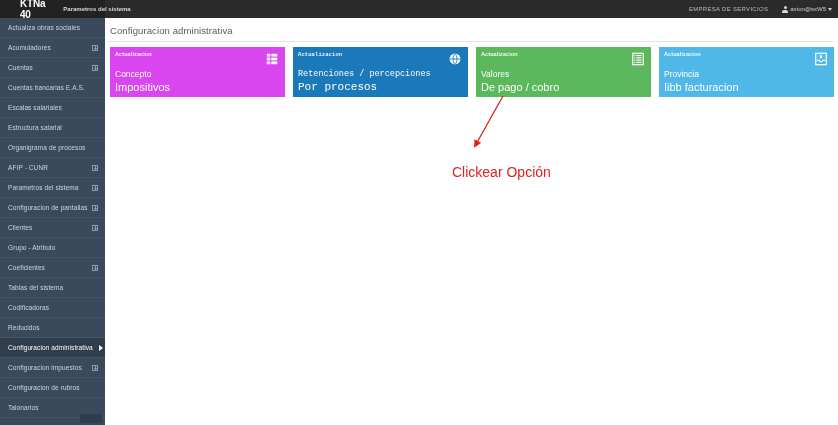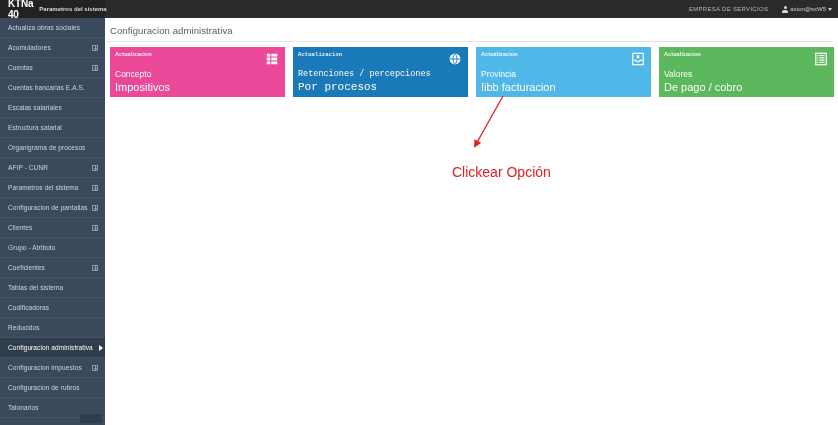--- a/index.html
+++ b/index.html
@@ -8,21 +8,21 @@
     font-family:"Liberation Sans", sans-serif;
     background:#ffffff; overflow:hidden;
   }
 
   
   .topbar {
     position:absolute; left:0; top:0; width:838px; height:18px;
     background:#2b2b2b; display:flex; align-items:center;
   }
   .brand-zone {
-    display:flex; align-items:center; gap:3px;
+    display:flex; align-items:center; gap:15px;
     padding-left:5px; width:105px; height:18px;
     background:#222222;
   }
   .hamburger { display:flex; flex-direction:column; gap:1.5px; width:9px; }
   .hamburger span { display:block; height:1.5px; background:#ffffff; border-radius:0; }
   .brand-name { color:#ffffff; font-size:10px; font-weight:bold; letter-spacing:-0.2px; }
   .brand-sub { color:#d9d9d9; font-size:6px; font-weight:bold; margin-left:3px; white-space:nowrap; }
 
   .topbar-right {
     margin-left:auto; display:flex; align-items:center; gap:14px;
@@ -228,21 +228,21 @@
       </div>
     </div>
   <div class="sidebar-bottom"></div>
 </div>
 
 <div class="main">
   <div class="page-title">Configuracion administrativa</div>
   <div class="title-rule"></div>
 
   <div class="card-row" id="card-row">
-      <div class="card" style="background: #ec4899; padding-left: 32px;">
+      <div class="card" style="background: #d946ef; padding-left: 32px;">
         <span class="tag">Actualizacion</span>
         <span class="l1">Concepto</span>
         <span class="l2">Impositivos</span>
         <span class="card-icon">
           <svg viewBox="0 0 16 16" width="14" height="14">
             <rect x="2" y="2" width="4" height="3.2" fill="#ffffff"></rect>
             <rect x="7.2" y="2" width="6.8" height="3.2" fill="#ffffff"></rect>
             <rect x="2" y="6.4" width="4" height="3.2" fill="#ffffff"></rect>
             <rect x="7.2" y="6.4" width="6.8" height="3.2" fill="#ffffff"></rect>
             <rect x="2" y="10.8" width="4" height="3.2" fill="#ffffff"></rect>
@@ -251,32 +251,20 @@
         </span>
       </div>
       <div class="card" style="background: rgb(26, 121, 184); font-family: Liberation Mono, monospace;">
         <span class="tag">Actualizacion</span>
         <span class="l1">Retenciones / percepciones</span>
         <span class="l2">Por procesos</span>
         <span class="card-icon">
           <svg viewBox="0 0 16 16" width="14" height="14">
             <circle cx="8" cy="8" r="6.2" fill="#ffffff"></circle>
             <path d="M8 1.8 C5 5 5 11 8 14.2 M1.8 8 H14.2 M8 1.8 C11 5 11 11 8 14.2" stroke="#1a79b8" stroke-width="1" fill="none"></path>
-          </svg>
-        </span>
-      </div>
-      <div class="card" style="background: rgb(79, 184, 232);">
-        <span class="tag">Actualizacion</span>
-        <span class="l1">Provincia</span>
-        <span class="l2">Iibb facturacion</span>
-        <span class="card-icon">
-          <svg viewBox="0 0 16 16" width="14" height="14">
-            <rect x="2" y="1.5" width="12" height="13" fill="none" stroke="#ffffff" stroke-width="1.4"></rect>
-            <path d="M3.2 9.6 H6 l0.9 1.6 h2.2 l0.9 -1.6 h2.8" stroke="#ffffff" stroke-width="1.3" fill="none"></path>
-            <rect x="6.6" y="3.8" width="2.8" height="3.4" fill="#ffffff"></rect>
           </svg>
         </span>
       </div>
       <div class="card" style="background: rgb(92, 184, 92);">
         <span class="tag">Actualizacion</span>
         <span class="l1">Valores</span>
         <span class="l2">De pago / cobro</span>
         <span class="card-icon">
           <svg viewBox="0 0 16 16" width="14" height="14">
             <rect x="2" y="1.5" width="12" height="13" fill="none" stroke="#ffffff" stroke-width="1.4"></rect>
@@ -284,20 +272,32 @@
             <rect x="6" y="3.4" width="6" height="1.3" fill="#ffffff"></rect>
             <rect x="3.6" y="6" width="1.4" height="1.3" fill="#ffffff"></rect>
             <rect x="6" y="6" width="6" height="1.3" fill="#ffffff"></rect>
             <rect x="3.6" y="8.6" width="1.4" height="1.3" fill="#ffffff"></rect>
             <rect x="6" y="8.6" width="6" height="1.3" fill="#ffffff"></rect>
             <rect x="3.6" y="11.200000000000001" width="1.4" height="1.3" fill="#ffffff"></rect>
             <rect x="6" y="11.200000000000001" width="6" height="1.3" fill="#ffffff"></rect>
           </svg>
         </span>
       </div>
+      <div class="card" style="background: rgb(79, 184, 232);">
+        <span class="tag">Actualizacion</span>
+        <span class="l1">Provincia</span>
+        <span class="l2">Iibb facturacion</span>
+        <span class="card-icon">
+          <svg viewBox="0 0 16 16" width="14" height="14">
+            <rect x="2" y="1.5" width="12" height="13" fill="none" stroke="#ffffff" stroke-width="1.4"></rect>
+            <path d="M3.2 9.6 H6 l0.9 1.6 h2.2 l0.9 -1.6 h2.8" stroke="#ffffff" stroke-width="1.3" fill="none"></path>
+            <rect x="6.6" y="3.8" width="2.8" height="3.4" fill="#ffffff"></rect>
+          </svg>
+        </span>
+      </div>
     </div>
 
   <svg class="annot-svg" viewBox="0 0 733 407">
     <defs>
       <marker id="arrowhead" markerWidth="6" markerHeight="6" refX="4.5" refY="3" orient="auto">
         <path d="M0,0 L6,3 L0,6 z" fill="#e02020"></path>
       </marker>
     </defs>
     <line x1="398" y1="78" x2="370" y2="128" stroke="#e02020" stroke-width="1.3" marker-end="url(#arrowhead)"></line>
   </svg>

